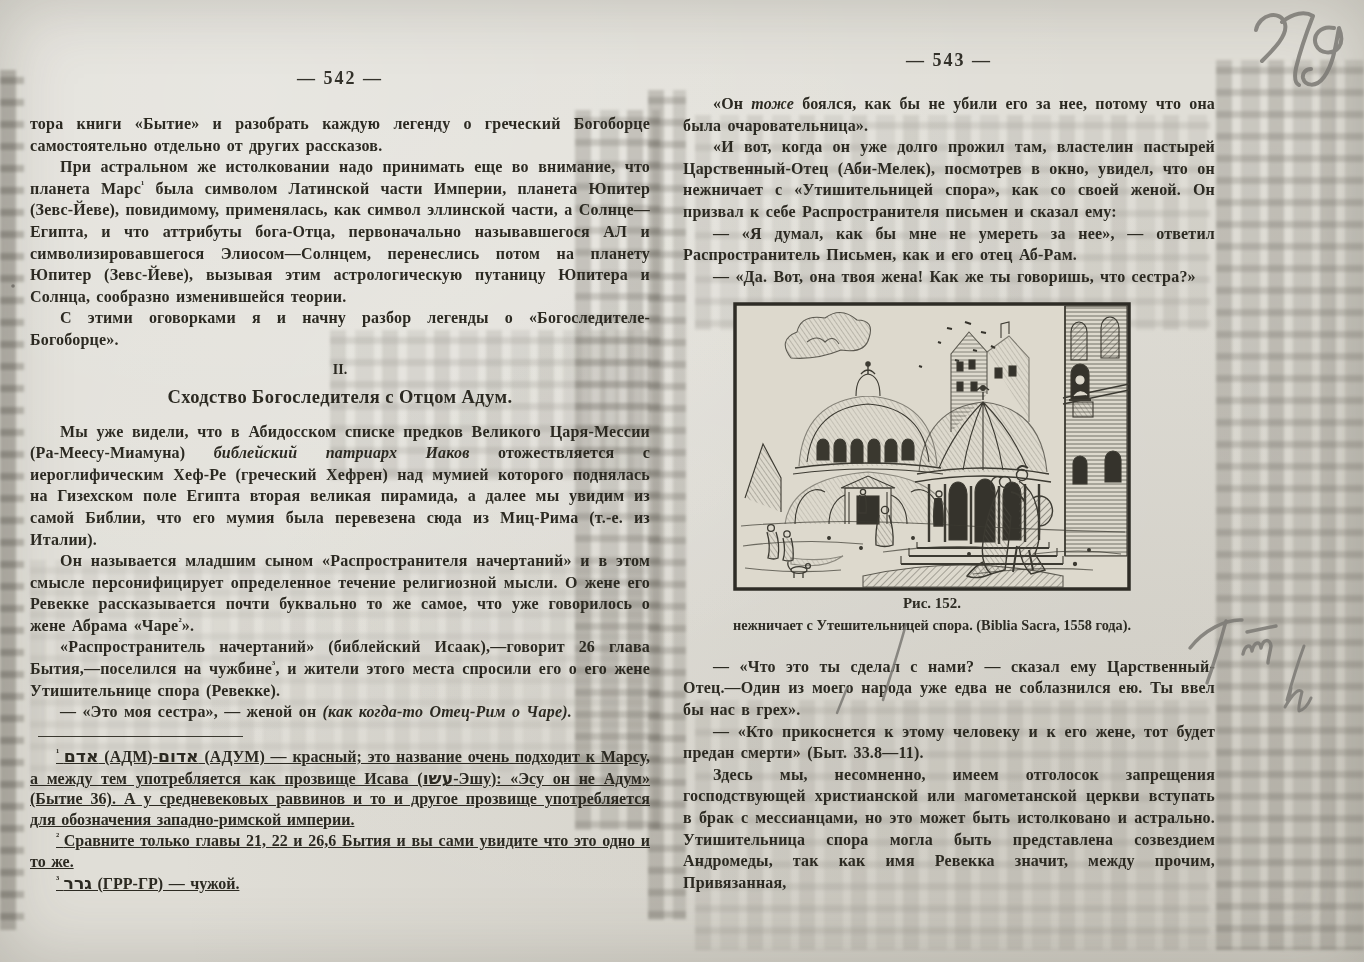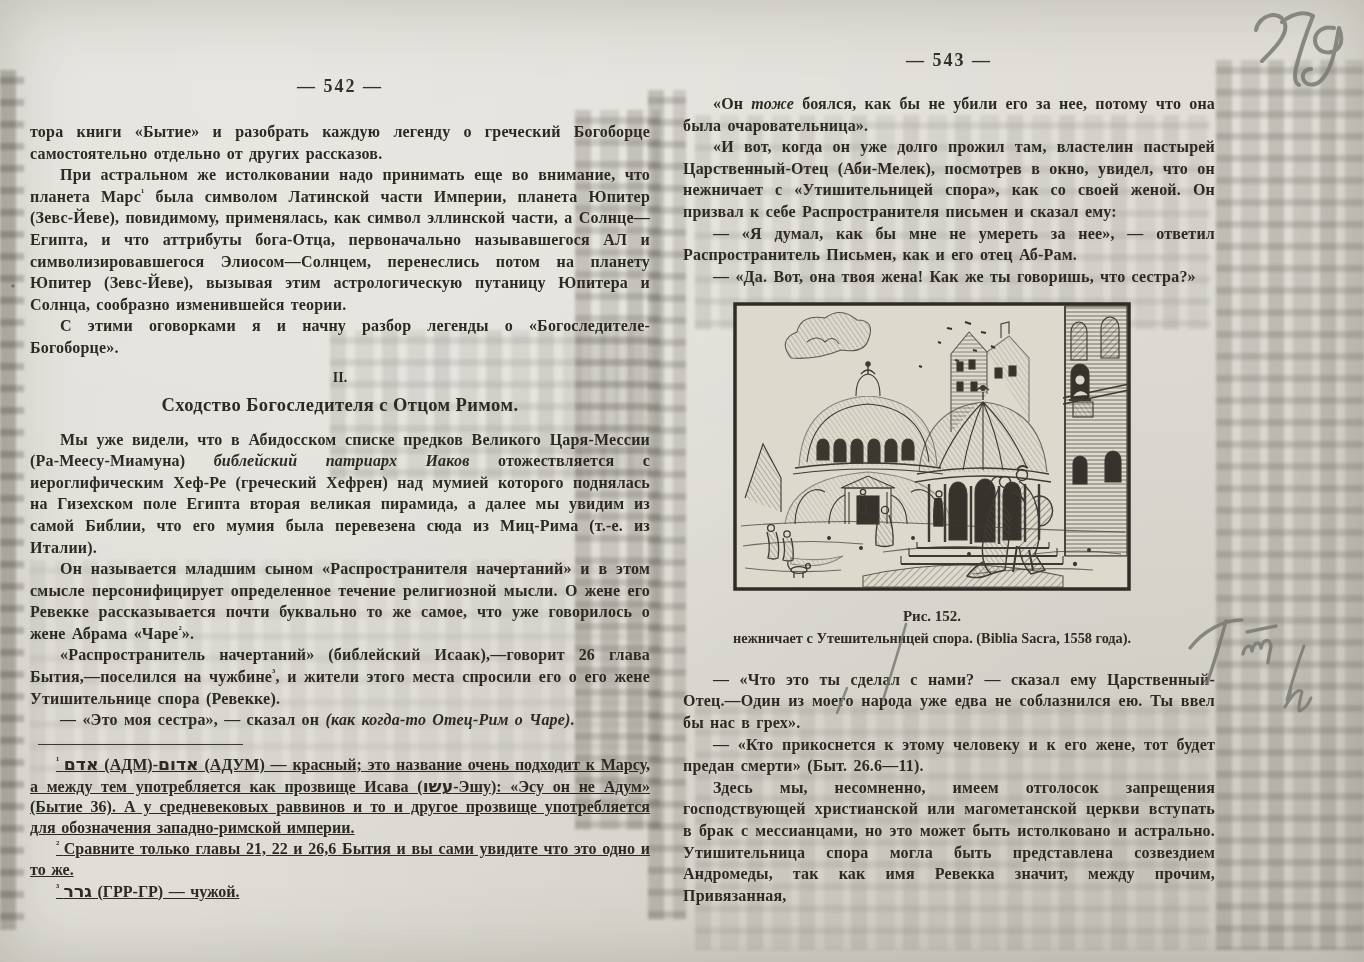--- a/index.html
+++ b/index.html
@@ -32,54 +32,54 @@
   .secnum{font-size:14px;font-weight:bold;text-align:center;margin:11px 0 9px;}
   .sechead{font-size:18.5px;font-weight:bold;text-align:center;margin:0 0 13px;letter-spacing:.4px;}
   .i{font-style:italic;}
   .sup{vertical-align:super;font-size:.68em;line-height:0;}
   .heb{font-family:"DejaVu Sans",sans-serif;font-size:1.08em;}
   .fnrule{width:205px;height:0;border-top:1.5px solid #3a382f;margin:13px 0 9px 8px;}
   .footnotes{font-size:16px;line-height:20.8px;font-weight:bold;text-align:justify;word-spacing:1.5px;text-decoration:underline;}
   .footnotes .para{margin:0;text-indent:26px;}
   figure{margin:0;}
   .figwrap{margin:15px 0 0 50px;width:398px;}
-  .caption{margin-top:13px;text-align:center;font-weight:bold;color:#2e2c24;}
+  .caption{text-align:center;font-weight:bold;color:#2e2c24;}
   .cap-title{display:block;font-size:15px;margin-bottom:4px;}
   .cap-line{display:block;font-size:14.3px;line-height:19.5px;width:480px;margin-left:-41px;}
   .body.rbottom{margin-top:20px;}
   .overlay{position:absolute;left:0;top:0;pointer-events:none;}
 </style>
 </head>
 <body>
 
 <div id="scan">
 
   <div class="ghost" style="left:0;top:70px;width:24px;height:860px;opacity:.75;"></div>
   <div class="ghost" style="left:575px;top:110px;width:85px;height:720px;opacity:.5;"></div>
   <div class="ghost" style="left:648px;top:90px;width:38px;height:830px;opacity:.55;"></div>
   <div class="ghost" style="left:695px;top:115px;width:515px;height:215px;opacity:.28;"></div>
   <div class="ghost" style="left:1216px;top:60px;width:148px;height:890px;opacity:.5;"></div>
   <div class="ghost" style="left:695px;top:700px;width:515px;height:250px;opacity:.26;"></div>
   <div class="ghost" style="left:330px;top:330px;width:320px;height:150px;opacity:.3;"></div>
   <div class="ghost" style="left:30px;top:560px;width:620px;height:230px;opacity:.18;"></div>
 
-  <div class="page" style="left:30px;top:76px;width:620px;">
+  <div class="page" style="left:30px;top:68px;width:620px;">
     <div class="hdr" style="margin-bottom:24px;">— 542 —</div>
     <div class="body">
         <p class="para noind"><span>тора книги «Бытие» и разобрать каждую легенду о греческий Богоборце самостоятельно отдельно от других рассказов.</span></p>
         <p class="para"><span>При астральном же истолковании надо принимать еще во внимание, что планета Марс</span><span class="sup">¹</span><span> была символом Латинской части Империи, планета Юпитер (Зевс-Йеве), повидимому, применялась, как символ эллинской части, а Солнце—Египта, и что аттрибуты бога-Отца, первоначально называвшегося АЛ и символизировавшегося Элиосом—Солнцем, перенеслись потом на планету Юпитер (Зевс-Йеве), вызывая этим астрологическую путаницу Юпитера и Солнца, сообразно изменившейся теории.</span></p>
         <p class="para"><span>С этими оговорками я и начну разбор легенды о «Богоследителе-Богоборце».</span></p>
       </div>
     <div class="secnum">II.</div>
-    <div class="sechead">Сходство Богоследителя с Отцом Римом.</div>
+    <div class="sechead">Сходство Богоследителя с Отцом Адум.</div>
     <div class="body">
         <p class="para"><span>Мы уже видели, что в Абидосском списке предков Великого Царя-Мессии (Ра-Меесу-Миамуна) </span><span class="i">библейский патриарх Иаков</span><span> отожествляется с иероглифическим Хеф-Ре (греческий Хефрен) над мумией которого поднялась на Гизехском поле Египта вторая великая пирамида, а далее мы увидим из самой Библии, что его мумия была перевезена сюда из Миц-Рима (т.-е. из Италии).</span></p>
         <p class="para"><span>Он называется младшим сыном «Распространителя начертаний» и в этом смысле персонифицирует определенное течение религиозной мысли. О жене его Ревекке рассказывается почти буквально то же самое, что уже говорилось о жене Абрама «Чаре</span><span class="sup">²</span><span>».</span></p>
         <p class="para"><span>«Распространитель начертаний» (библейский Исаак),—говорит 26 глава Бытия,—поселился на чужбине</span><span class="sup">³</span><span>, и жители этого места спросили его о его жене Утишительнице спора (Ревекке).</span></p>
-        <p class="para"><span>— «Это моя сестра», — сказал он </span><span class="i">(как когда-то Отец-Рим о Чаре).</span></p>
+        <p class="para"><span>— «Это моя сестра», — женой он </span><span class="i">(как когда-то Отец-Рим о Чаре).</span></p>
       </div>
     <div class="fnrule"></div>
     <div class="footnotes">
         <p class="para"><span class="sup">¹ </span><span class="heb">אדם</span><span> (АДМ)-</span><span class="heb">אדום</span><span> (АДУМ) — красный; это название очень подходит к Марсу, а между тем употребляется как прозвище Исава (</span><span class="heb">עשו</span><span>-Эшу): «Эсу он не Адум» (Бытие 36). А у средневековых раввинов и то и другое прозвище употребляется для обозначения западно-римской империи.</span></p>
         <p class="para"><span class="sup">² </span><span>Сравните только главы 21, 22 и 26,6 Бытия и вы сами увидите что это одно и то же.</span></p>
         <p class="para"><span class="sup">³ </span><span class="heb">גרר</span><span> (ГРР-ГР) — чужой.</span></p>
       </div>
   </div>
 
   <div class="page" style="left:683px;top:50px;width:532px;">
@@ -245,21 +245,21 @@
         </g>
       </svg>
       <figcaption class="caption">
         <span class="cap-title">Рис. 152.</span>
         <span class="cap-line">нежничает с Утешительницей спора. (Biblia Sacra, 1558 года).</span>
       </figcaption>
     </figure>
 
     <div class="body rbottom">
         <p class="para"><span>— «Что это ты сделал с нами? — сказал ему Царственный-Отец.—Один из моего народа уже едва не соблазнился ею. Ты ввел бы нас в грех».</span></p>
-        <p class="para"><span>— «Кто прикоснется к этому человеку и к его жене, тот будет предан смерти» (Быт. 26.6—11).</span></p>
+        <p class="para"><span>— «Кто прикоснется к этому человеку и к его жене, тот будет предан смерти» (Быт. 33.8—11).</span></p>
         <p class="para"><span>Здесь мы, несомненно, имеем отголосок запрещения господствующей христианской или магометанской церкви вступать в брак с мессианцами, но это может быть истолковано и астрально. Утишительница спора могла быть представлена созвездием Андромеды, так как имя Ревекка значит, между прочим, Привязанная,</span></p>
       </div>
   </div>
 
   <svg class="overlay" width="1364" height="962" viewBox="0 0 1364 962">
     <g fill="none" stroke="#7b7974" stroke-linecap="round" stroke-linejoin="round" opacity=".85">
 
       <g stroke-width="4">
         <path d="M1256,30 c3,-16 25,-21 29,-6 c3,11 -11,25 -23,37"></path>
         <path d="M1282,22 c11,-9 23,-11 31,-6 c-7,18 -13,35 -17,52 c-2,10 -1,15 3,17"></path>

